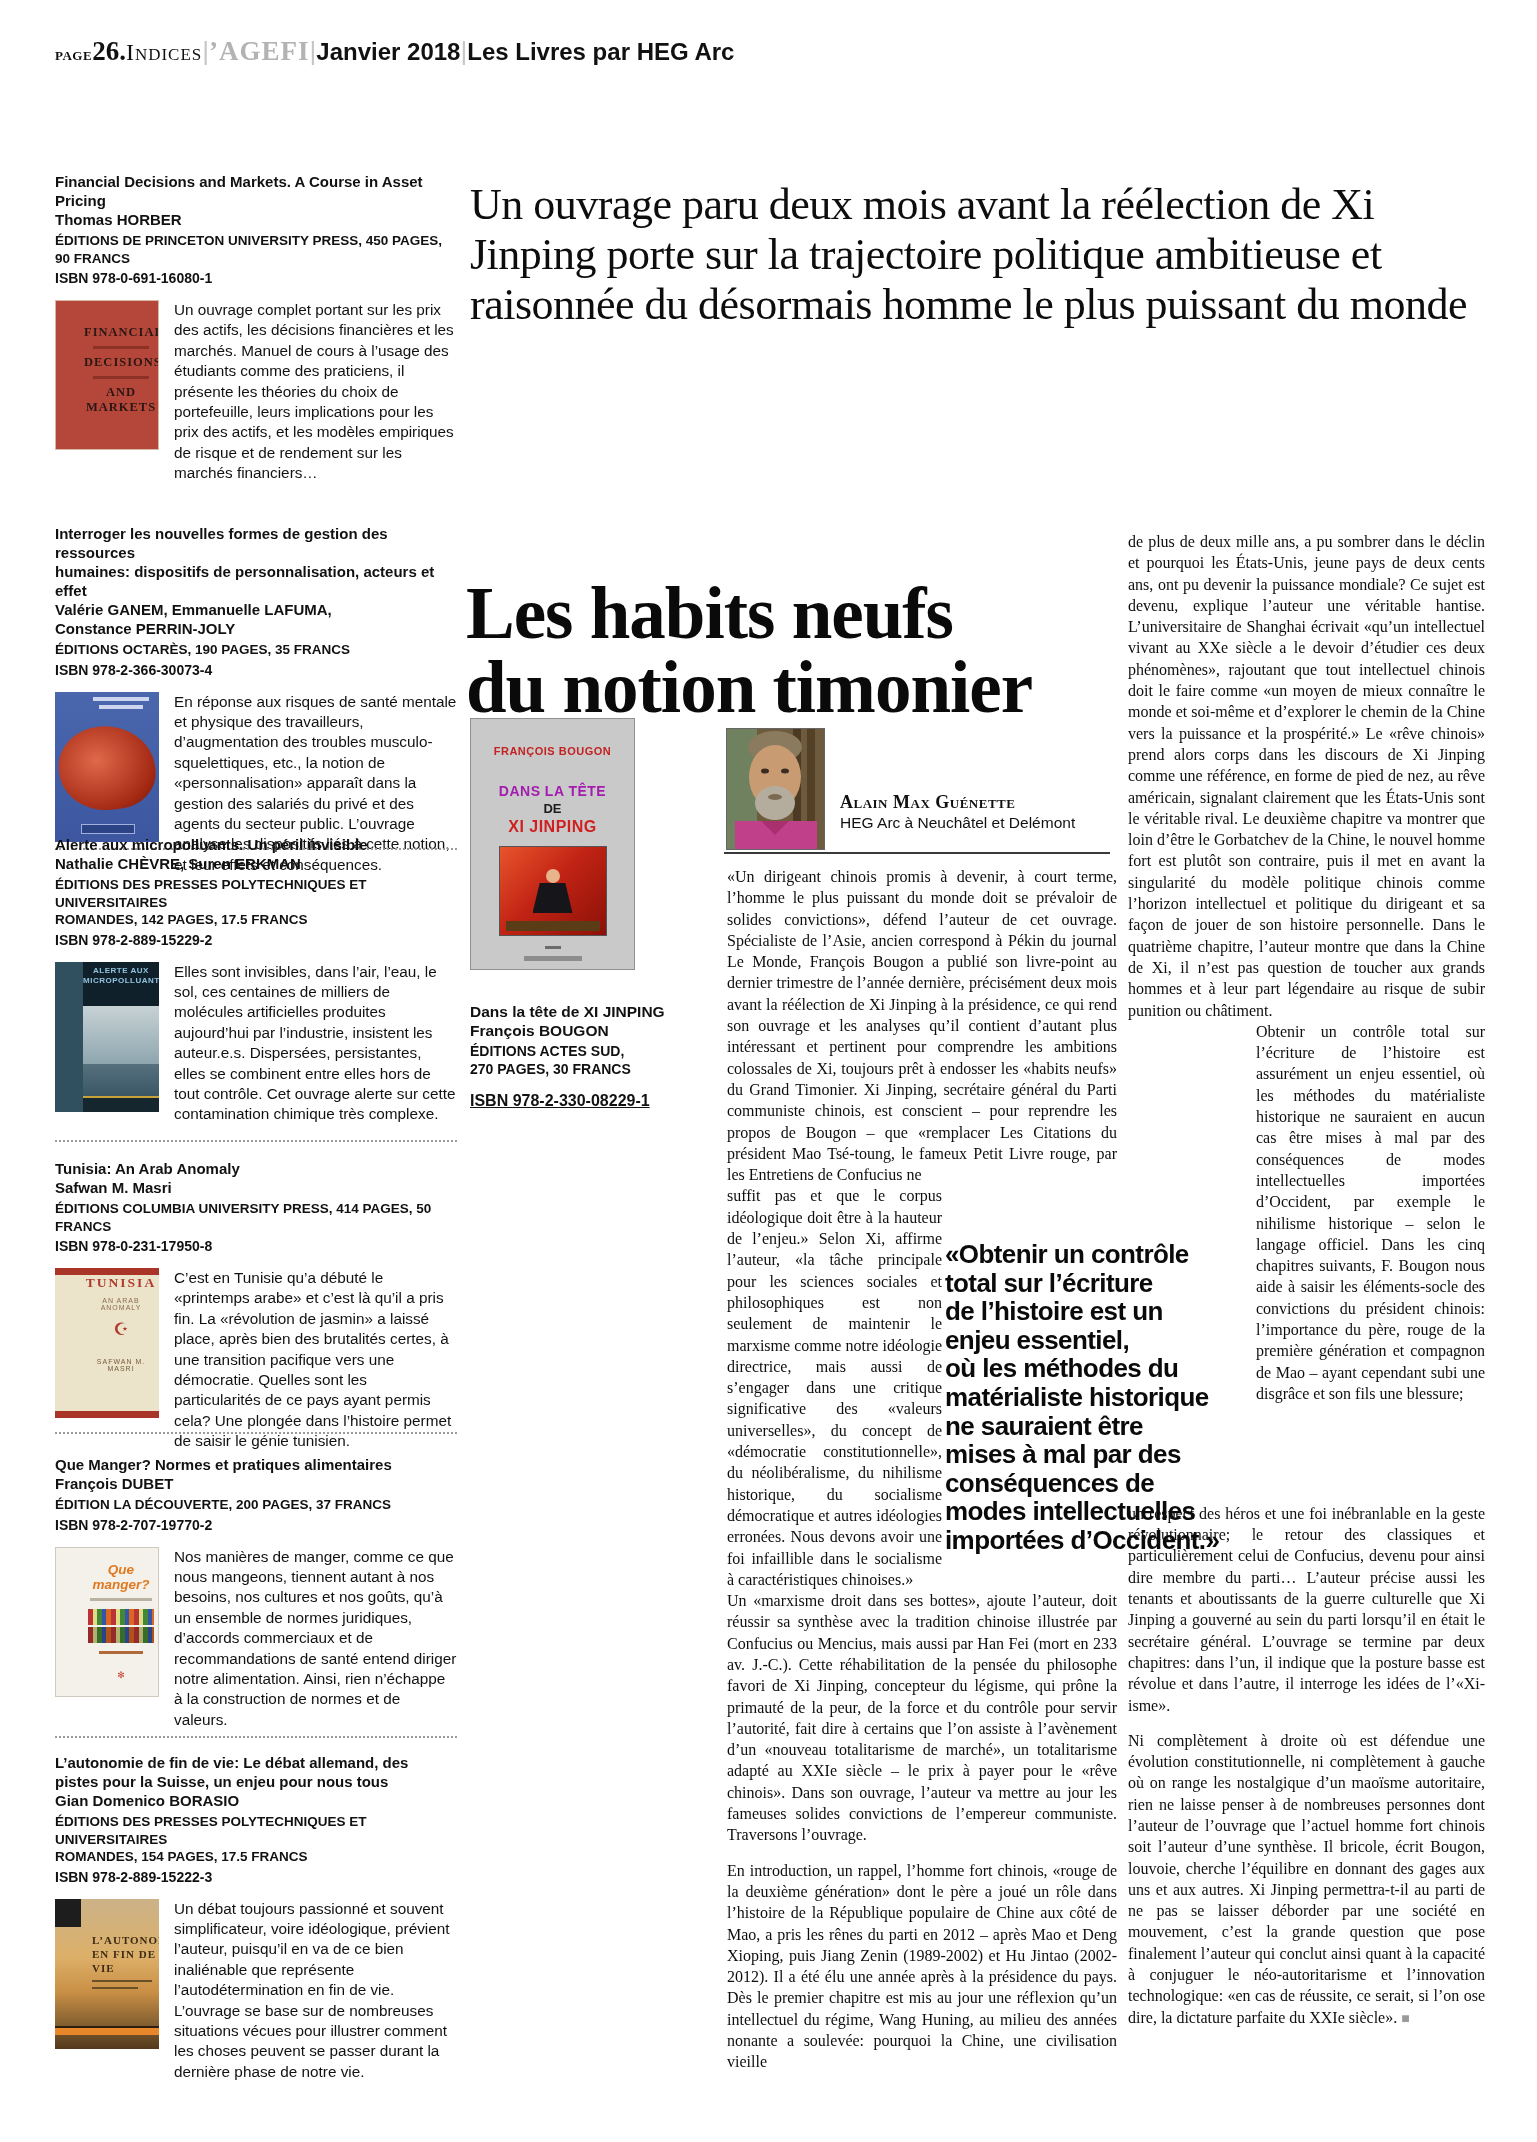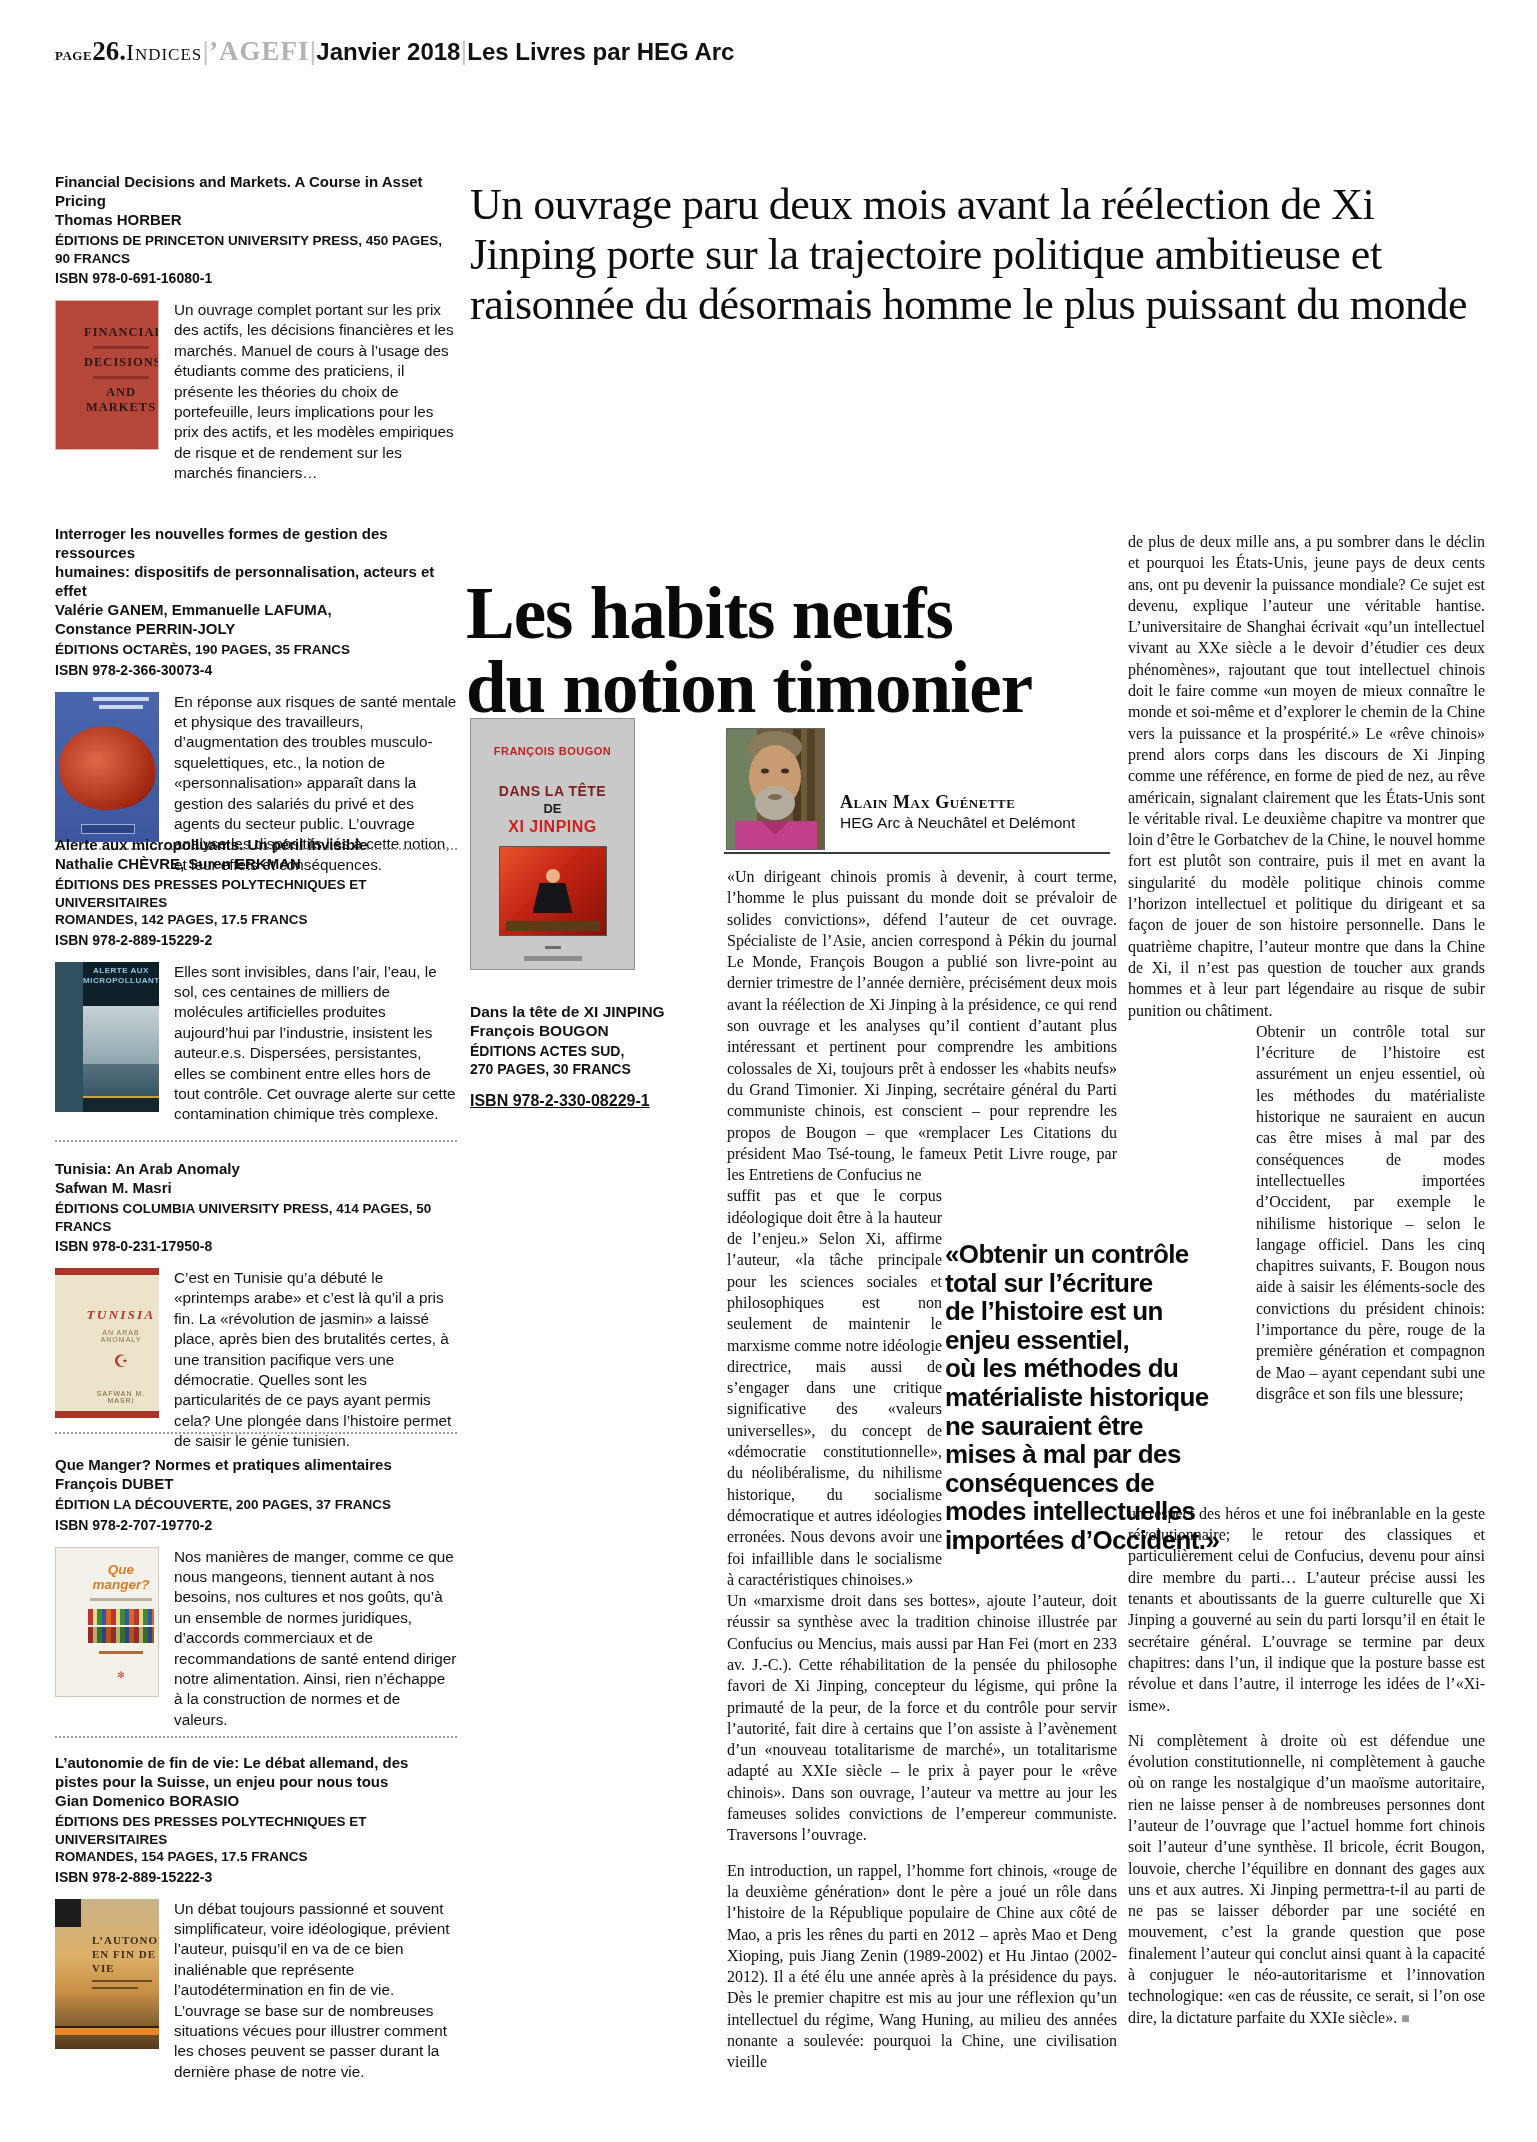--- a/index.html
+++ b/index.html
@@ -35,21 +35,21 @@
       border-radius:50% 60% 45% 55%;transform:rotate(-6deg);}
   .c2 .bot{position:absolute;bottom:8px;left:26px;width:52px;height:8px;background:#2c4386;border:1px solid #9fb0dd;}
   .c3{background:#31505f;}
   .c3 .band{background:#10202b;height:40px;padding-top:4px;text-align:center;}
   .c3 .bt{color:#8fc3de;font-size:8px;font-weight:bold;letter-spacing:.5px;line-height:10px;}
   .c3 .sky{height:58px;background:linear-gradient(180deg,#c7d2d5,#8ea6af);}
   .c3 .sea{height:32px;background:linear-gradient(180deg,#56707e,#3a5665);}
   .c3 .foot{height:20px;background:#16262f;border-top:2px solid #c8a23a;}
   .c4{background:#ebe3ca;border-top:7px solid #a93529;border-bottom:7px solid #a93529;text-align:center;}
   .c4 .t1{color:#b03a2e;font-family:"Liberation Serif",serif;font-weight:bold;font-size:13.5px;
-          letter-spacing:2px;margin-top:32px;font-style:italic;}
+          letter-spacing:2px;}
   .c4 .t2{color:#8a6d52;font-size:7px;letter-spacing:1px;margin-top:6px;}
   .c4 .moon{color:#b03a2e;font-size:17px;margin-top:8px;}
   .c4 .t3{color:#7a5c3e;font-size:7px;letter-spacing:1px;margin-top:18px;}
   .c5{background:#f4f1ea;border:1px solid #cfcabd;text-align:center;}
   .c5 .t1{color:#e0791f;font-style:italic;font-weight:bold;font-size:13.5px;margin-top:14px;}
   .c5 .sub{width:62px;height:3px;background:#b9b2a2;margin:6px auto 8px;}
   .c5 .stripes{height:16px;margin:2px 4px;
       background:repeating-linear-gradient(90deg,#b33 0 5px,#dd8 5px 9px,#483 9px 14px,#35a 14px 18px,#d62 18px 23px);}
   .c5 .auth{width:44px;height:3px;background:#b06a3a;margin:8px auto 0;}
   .c5 .logo{color:#c0392b;font-size:9px;margin-top:16px;}
@@ -60,21 +60,21 @@
   .c6 .ln{width:60px;height:2px;background:#6b4f28;margin:5px 0 3px 9px;}
   .c6 .band{position:absolute;left:0;bottom:14px;width:100%;height:7px;background:#e8872a;border-top:2px solid #2c1f10;}
   .intro{position:absolute;left:470px;top:180px;width:1015px;font-family:"Liberation Serif",serif;
          font-size:44px;line-height:50px;letter-spacing:-0.5px;color:#0d0d0d;}
   .bigtitle{position:absolute;left:466px;top:528px;font-family:"Liberation Serif",serif;
             font-size:73px;line-height:74px;letter-spacing:-1px;color:#0a0a0a;}
   
   .feat{position:absolute;left:470px;top:718px;width:163px;height:250px;background:#c9c9c9;
         border:1px solid #909090;text-align:center;}
   .feat .fa{color:#c32222;font-size:11px;font-weight:bold;letter-spacing:.5px;margin-top:26px;}
-  .feat .ft1{font-size:14px;font-weight:bold;margin-top:26px;letter-spacing:.5px;color:#7f1d1d;}
+  .feat .ft1{font-size:14px;font-weight:bold;margin-top:26px;letter-spacing:.5px;color:#a21caf;}
   .feat .ft2{font-size:13px;font-weight:bold;margin-top:2px;color:#1c1c1c;}
   .feat .ft3{color:#d02020;font-size:16px;font-weight:bold;margin-top:2px;letter-spacing:.5px;}
   .feat .img{width:106px;height:88px;margin:10px auto 0;position:relative;border:1px solid #555;
         background:linear-gradient(135deg,#e8542c 0%,#c22414 45%,#8c1008 100%);}
   .feat .head{position:absolute;left:46px;top:22px;width:14px;height:14px;border-radius:50%;background:#e8b48a;}
   .feat .suit{position:absolute;left:33px;top:36px;width:40px;height:30px;background:#16161a;
         clip-path:polygon(18% 0,82% 0,100% 100%,0 100%);}
   .feat .desk{position:absolute;left:6px;bottom:4px;width:94px;height:10px;background:#5a3c16;}
   .feat .m1{width:16px;height:3px;background:#6b6b6b;margin:10px auto 0;}
   .feat .m2{width:58px;height:5px;background:#8d8d8d;margin:7px auto 0;}

